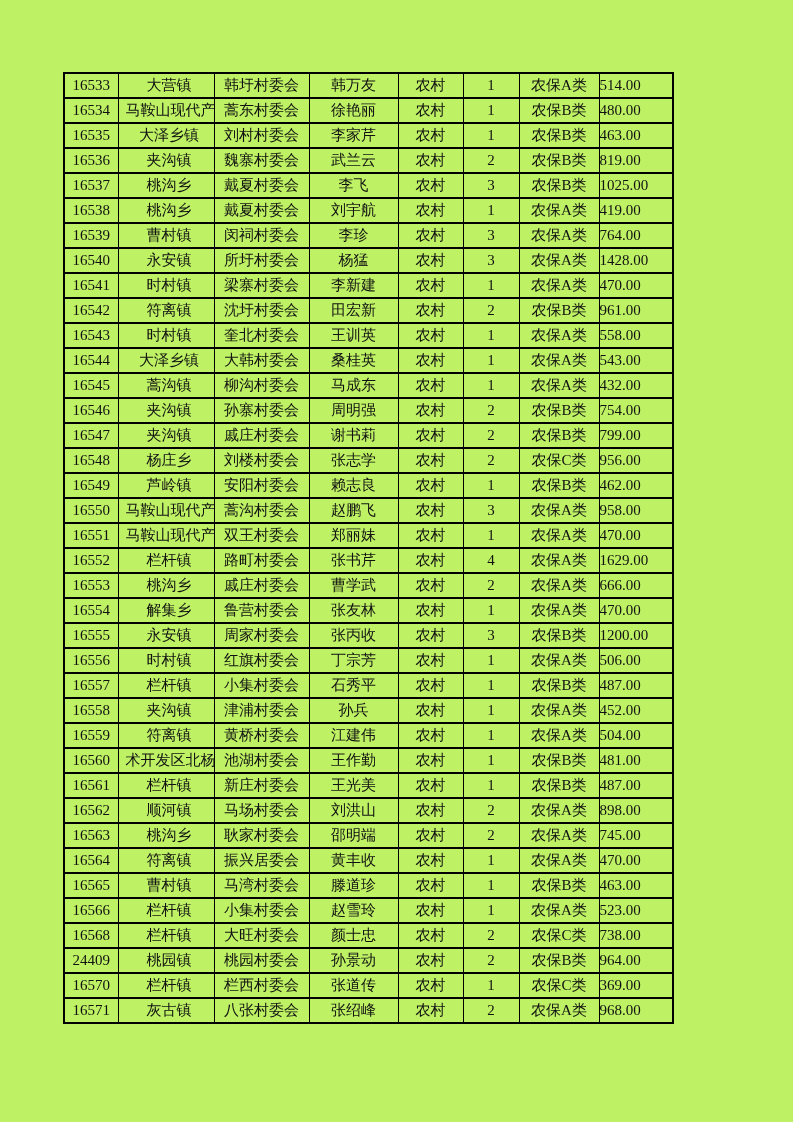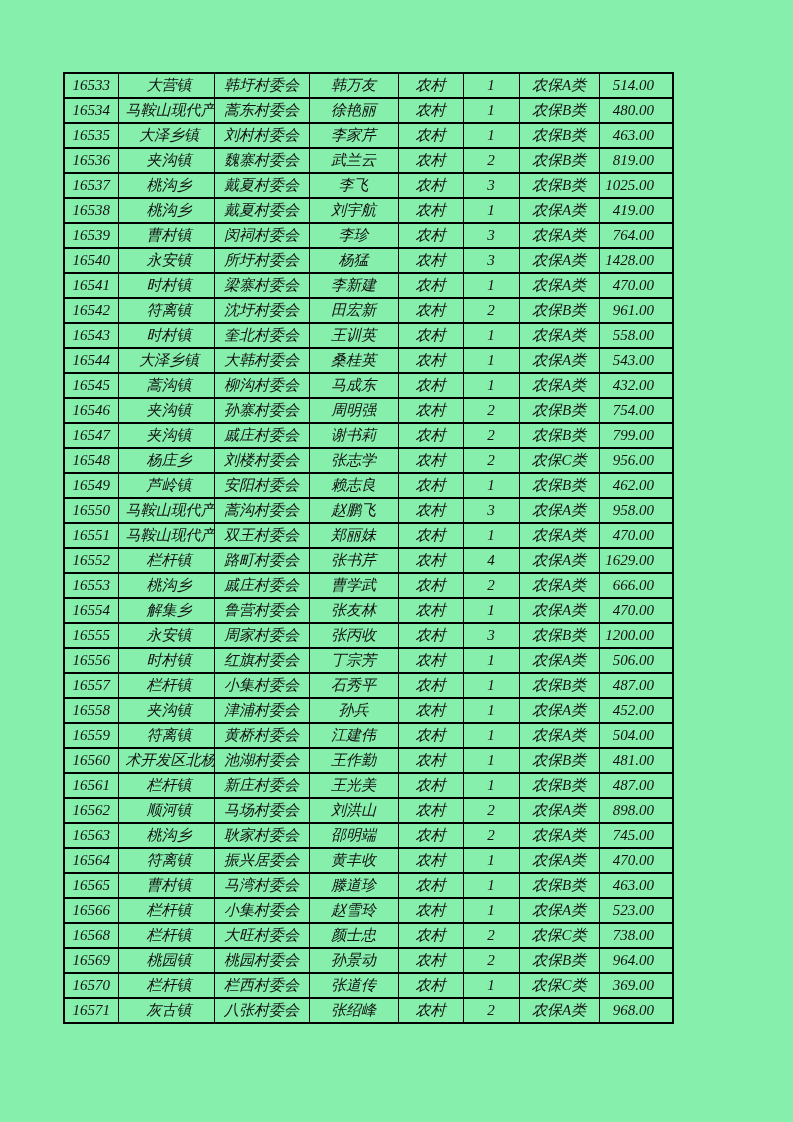--- a/index.html
+++ b/index.html
@@ -10,23 +10,22 @@
   body {
     width: 793px;
     height: 1122px;
     font-family: "Liberation Serif", "DejaVu Serif", serif;
     color: #111111;
   }
   .page {
     position: relative;
     width: 793px;
     height: 1122px;
-    background: #86efac;
+    background: #bef264;
     overflow: hidden;
-    font-style: italic;
   }
   table.records {
     position: absolute;
     left: 63px;
     top: 72px;
     width: 609px;
     border-collapse: collapse;
     table-layout: fixed;
     border: 2px solid #000000;
   }
@@ -38,21 +37,21 @@
     height: 23px;
     line-height: 23px;
     padding: 0;
     font-size: 15px;
     text-align: center;
     white-space: nowrap;
     overflow: hidden;
     color: #111111;
   }
   table.records td.col-amount {
-    text-align: right;
+    text-align: left;
     padding-right: 18px;
     margin-left: 28px;
   }
   table.records td.col-town {
     padding-left: 7px;
     padding-right: 1px;
   }
 </style>
 </head>
 <body>
@@ -414,21 +413,21 @@
           <td class="col-id">16568</td>
           <td class="col-town">栏杆镇</td>
           <td class="col-village">大旺村委会</td>
           <td class="col-person">颜士忠</td>
           <td class="col-areatype">农村</td>
           <td class="col-count">2</td>
           <td class="col-category">农保C类</td>
           <td class="col-amount">738.00</td>
         </tr>
         <tr>
-          <td class="col-id">16569</td>
+          <td class="col-id">24409</td>
           <td class="col-town">桃园镇</td>
           <td class="col-village">桃园村委会</td>
           <td class="col-person">孙景动</td>
           <td class="col-areatype">农村</td>
           <td class="col-count">2</td>
           <td class="col-category">农保B类</td>
           <td class="col-amount">964.00</td>
         </tr>
         <tr>
           <td class="col-id">16570</td>

